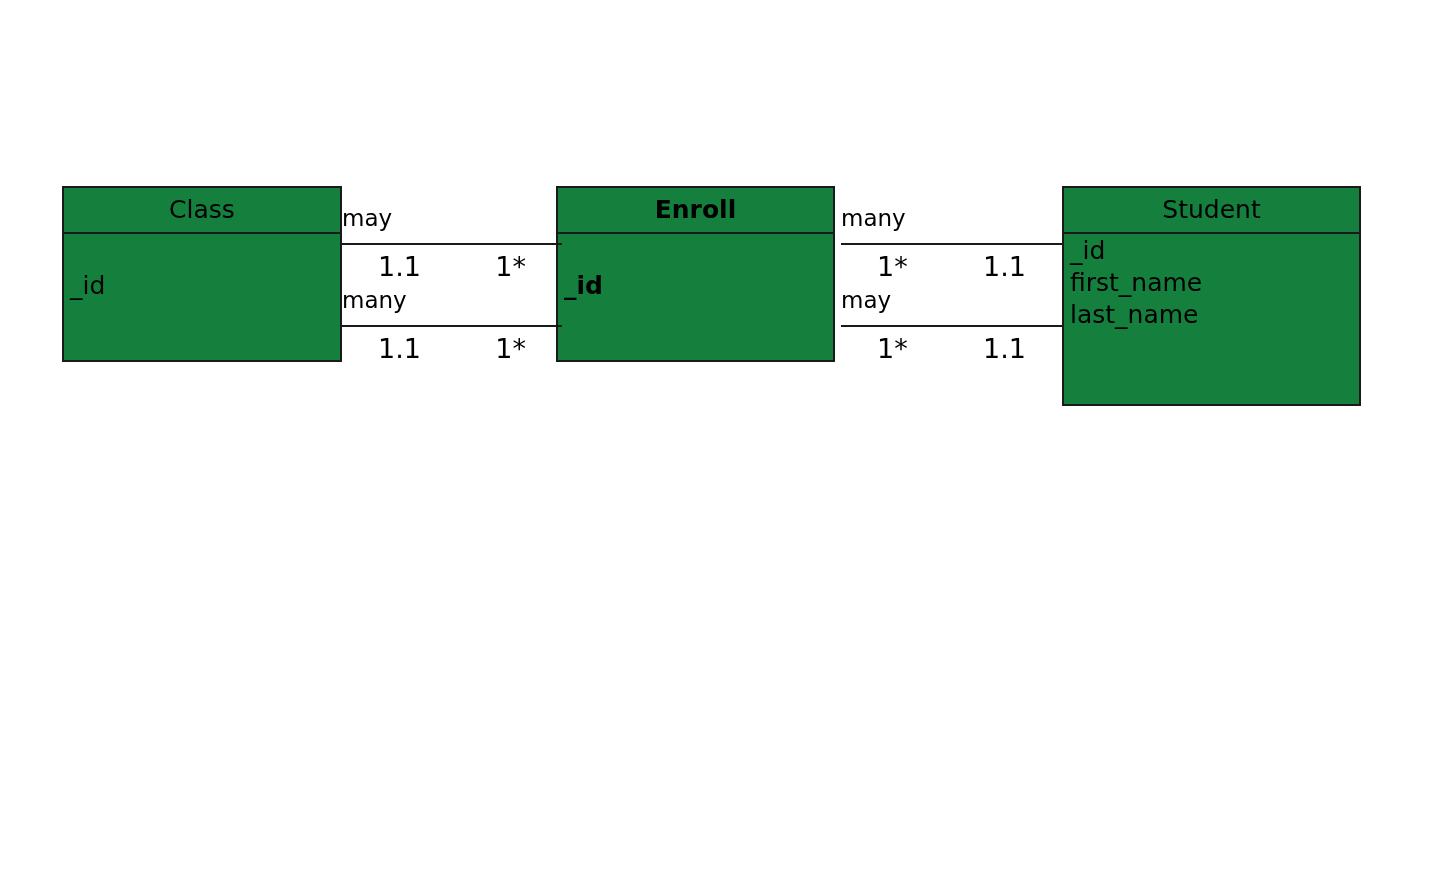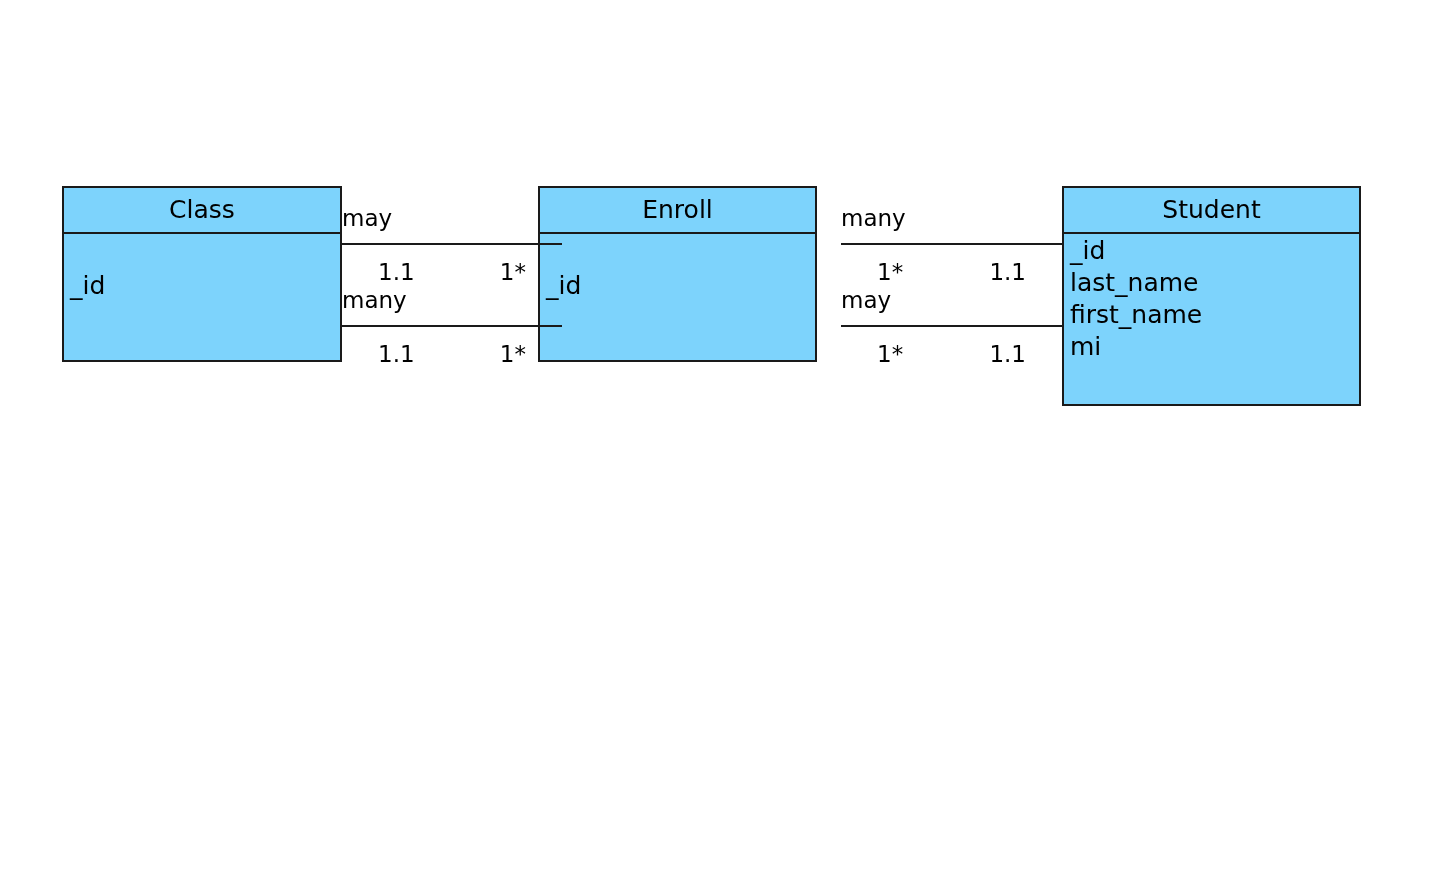--- a/index.html
+++ b/index.html
@@ -19,21 +19,21 @@
     position: relative;
     width: 1436px;
     height: 880px;
   }
 
   
   .entity {
     position: absolute;
     box-sizing: border-box;
     border: 2px solid #1a1a1a;
-    background: #7dd3fc;
+    background: #15803d;
   }
   .entity-title {
     box-sizing: border-box;
     height: 46px;
     line-height: 44px;
     text-align: center;
     font-size: 25px;
     border-bottom: 2px solid #1a1a1a;
     white-space: nowrap;
   }
@@ -42,21 +42,21 @@
     padding-left: 6px;
     font-size: 25px;
   }
   .attr {
     line-height: 32px;
     white-space: nowrap;
   }
 
   
   #entity-class   { left: 62px;   top: 186px; width: 280px; height: 176px; }
-  #entity-enroll  { left: 538px;  top: 186px; width: 279px; height: 176px; }
+  #entity-enroll  { left: 556px;  top: 186px; width: 279px; height: 176px; font-weight: bold; }
   #entity-student { left: 1062px; top: 186px; width: 299px; height: 220px; }
 
   
   #entity-class   .entity-attrs,
   #entity-enroll  .entity-attrs { padding-top: 36px; }
   #entity-student .entity-attrs { padding-top: 1px; }
 
   
   .rel {
     position: absolute;
@@ -73,22 +73,22 @@
   .rel-verb {
     position: absolute;
     left: 0;
     width: 100%;
     bottom: 12px;
     font-size: 23px;
     white-space: nowrap;
   }
   .rel-card {
     position: absolute;
-    top: 16px;
-    font-size: 23px;
+    top: 8px;
+    font-size: 27px;
     white-space: nowrap;
   }
   .rel-card.left  { left: 36px; }
   .rel-card.right { right: 36px; }
 
   
   #rel-class-enroll-1 { left: 342px; top: 243px; width: 220px; }
   #rel-class-enroll-2 { left: 342px; top: 325px; width: 220px; }
   
   #rel-enroll-student-1 { left: 841px; top: 243px; width: 221px; }
@@ -110,23 +110,22 @@
     <div class="entity-title">Enroll</div>
     <div class="entity-attrs">
       <div class="attr">_id</div>
     </div>
   </div>
 
   <div class="entity" id="entity-student">
     <div class="entity-title">Student</div>
     <div class="entity-attrs">
       <div class="attr">_id</div>
+      <div class="attr">first_name</div>
       <div class="attr">last_name</div>
-      <div class="attr">first_name</div>
-      <div class="attr">mi</div>
     </div>
   </div>
 
   <div class="rel" id="rel-class-enroll-1">
     <div class="rel-line"></div>
     <div class="rel-verb">may</div>
     <div class="rel-card left">1.1</div>
     <div class="rel-card right">1*</div>
   </div>
 

